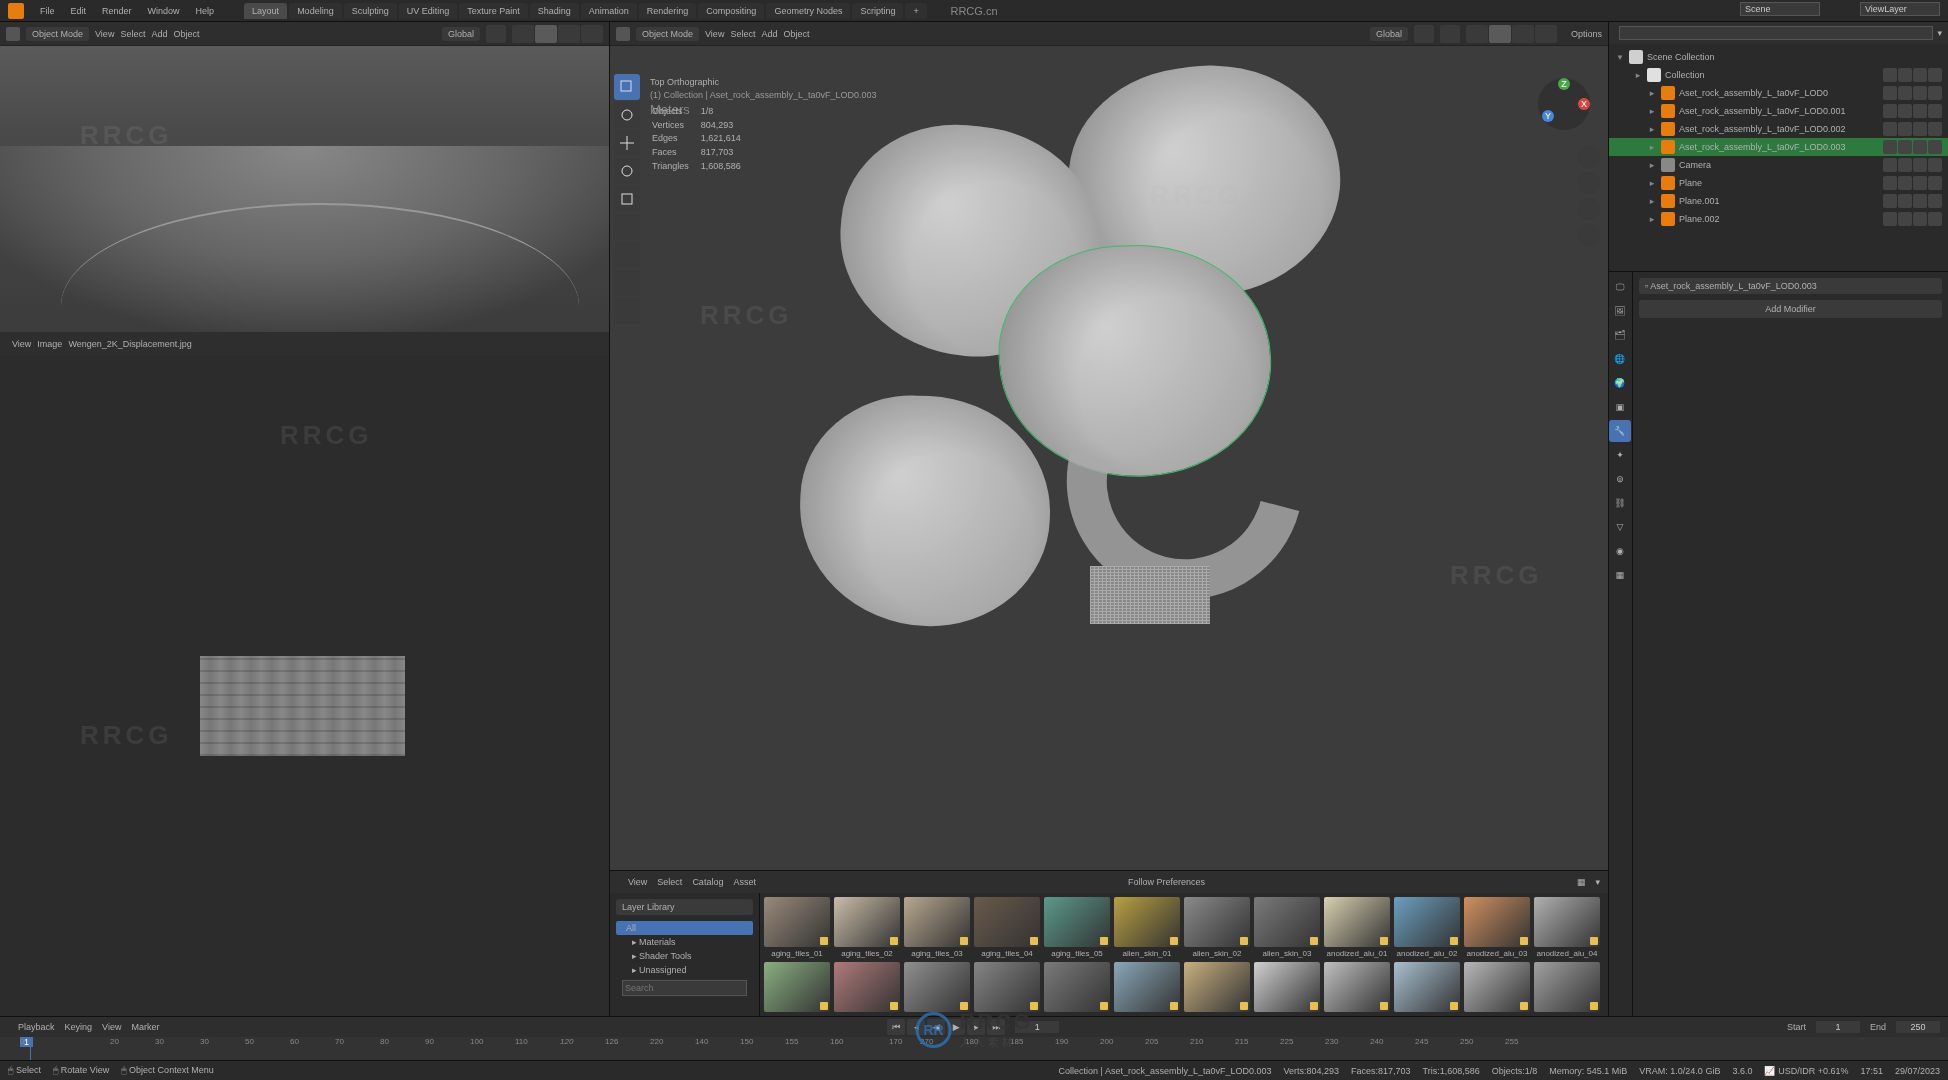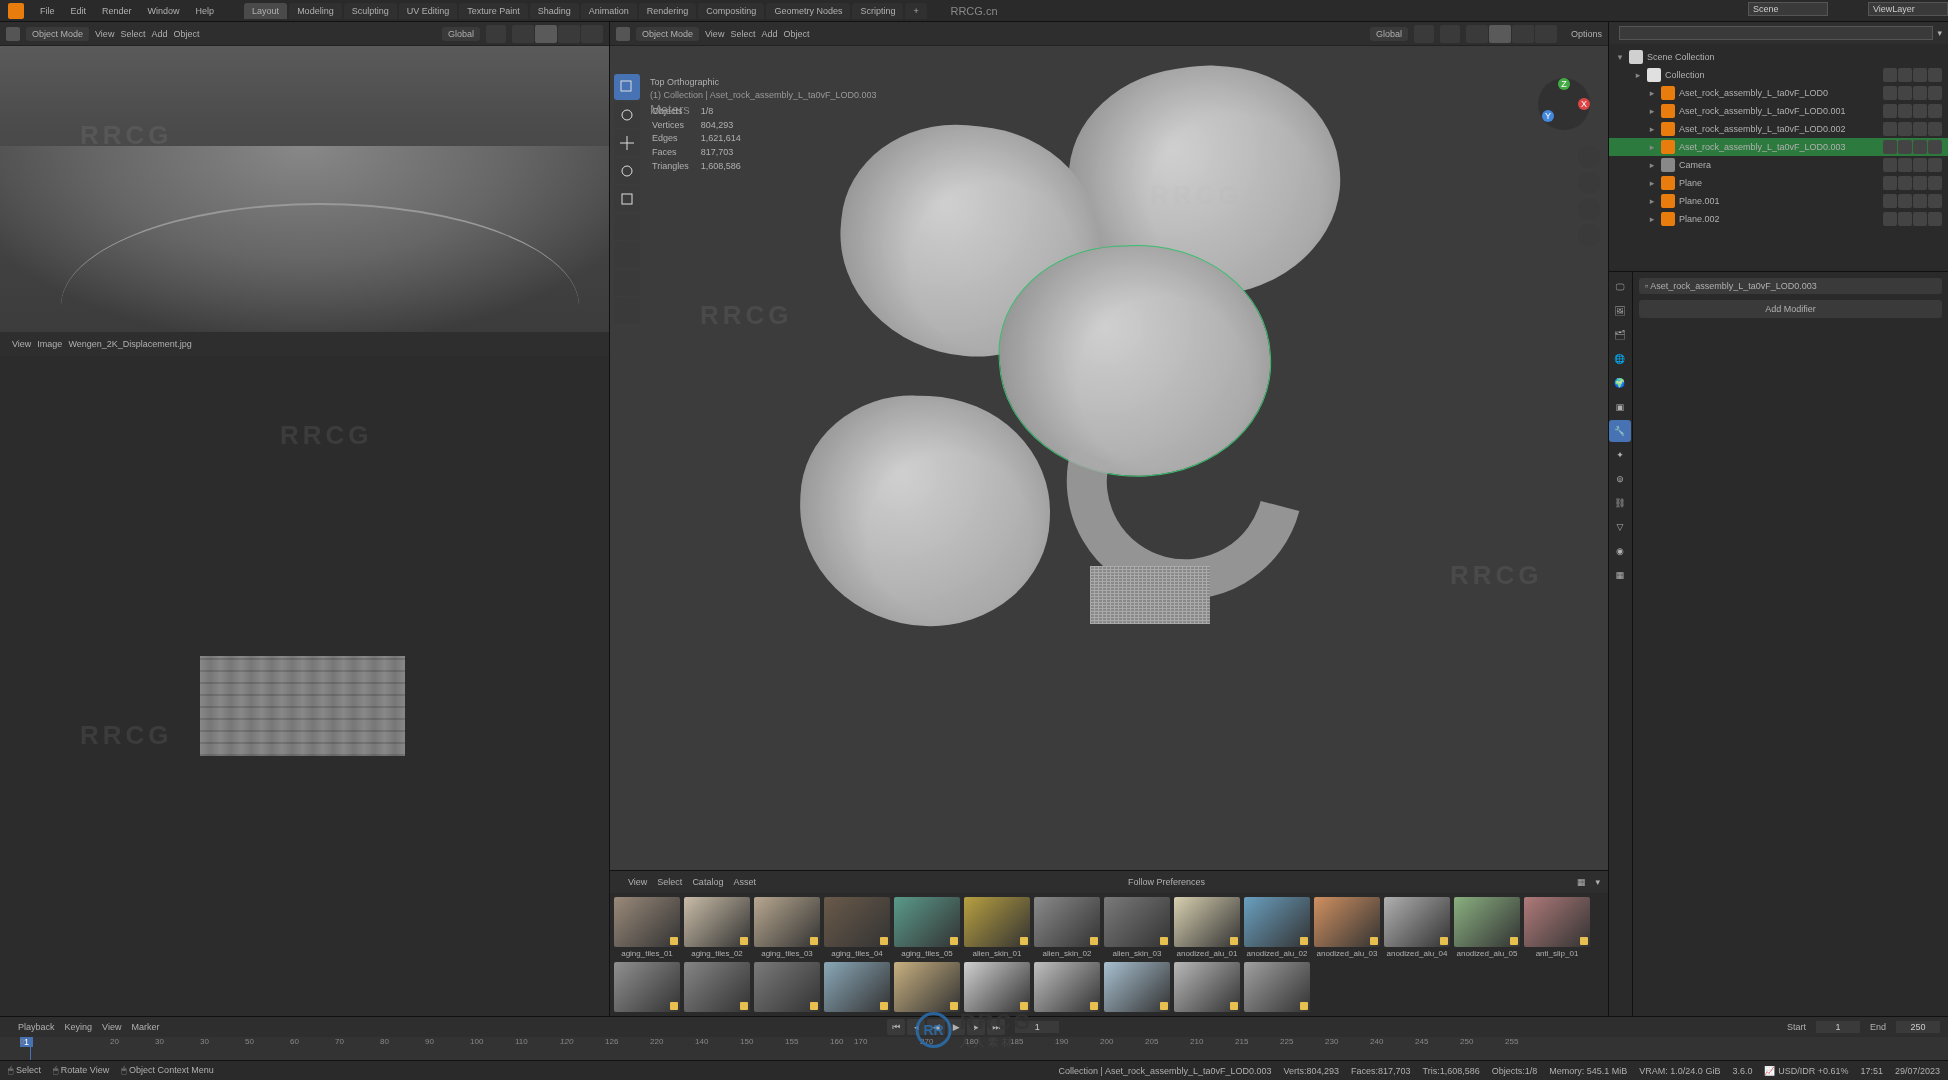--- a/index.html
+++ b/index.html
@@ -3,21 +3,21 @@
 <meta charset="utf-8">
 <style>
 *{margin:0;padding:0;box-sizing:border-box;font-family:Arial,sans-serif;font-size:9px;color:#b0b0b0;user-select:none}
 body{background:#1e1e1e;width:1948px;height:1080px;overflow:hidden;position:relative}
 .top-menu{height:22px;background:#2a2a2a;display:flex;align-items:center;padding:0 8px;gap:4px;border-bottom:1px solid #111}
 .top-menu .logo{width:16px;height:16px;background:#e87d0d;border-radius:2px;margin-right:6px}
 .top-menu span{padding:2px 6px;cursor:pointer}
 .workspace-tabs{display:flex;margin-left:20px;gap:2px}
 .workspace-tabs span{padding:3px 8px;background:#303030;border-radius:3px 3px 0 0}
 .workspace-tabs span.active{background:#4a4a4a}
-.scene-row{position:absolute;right:0;top:2px;display:flex;gap:14px;align-items:center}
+.scene-row{position:absolute;right:8px;top:2px;display:flex;gap:14px;align-items:center}
 .scene-row input{background:#3a3a3a;border:1px solid #555;color:#ccc;padding:1px 4px;width:80px;font-size:9px}
 .main{position:absolute;top:22px;left:0;right:0;bottom:40px;display:flex}
 .left-col{width:610px;display:flex;flex-direction:column;border-right:1px solid #111}
 .viewport{position:relative;background:#3c3c3c;overflow:hidden}
 .vp-header{height:24px;background:#2e2e2e;display:flex;align-items:center;padding:0 6px;gap:6px;border-bottom:1px solid #222}
 .vp-header .mode{background:#3a3a3a;padding:2px 6px;border-radius:3px;display:flex;align-items:center;gap:4px}
 .vp-header .icon{width:14px;height:14px;background:#555;border-radius:2px}
 .vp-header .spacer{flex:1}
 .vp-header .btn{width:20px;height:18px;background:#3a3a3a;border-radius:2px}
 .vp-header .shading{display:flex;gap:1px}
@@ -468,20 +468,28 @@
     <span>Select</span>
     <span>Catalog</span>
     <span>Asset</span>
     <span style="flex:1"></span>
     <span>Follow Preferences</span>
     <span style="flex:1"></span>
     <span class="btn">▦</span>
     <span class="btn">▾</span>
   </div>
   <div class="ab-body">
+    <div class="ab-side">
+      <div class="libsel">Layer Library</div>
+      <div class="cat all">All</div>
+      <div class="cat">▸ <span>Materials</span></div>
+      <div class="cat">▸ <span>Shader Tools</span></div>
+      <div class="cat">▸ <span>Unassigned</span></div>
+      <div class="ab-search"><input placeholder="Search" style=""></div>
+    </div>
     <div class="ab-grid" id="asset-grid">
         <div class="asset">
           <div class="thumb" style="background:linear-gradient(135deg,#9a8a7a,#333)"></div>
           <div class="name">aging_tiles_01</div>
         </div>
         <div class="asset">
           <div class="thumb" style="background:linear-gradient(135deg,#cabda8,#333)"></div>
           <div class="name">aging_tiles_02</div>
         </div>
         <div class="asset">
@@ -615,21 +623,21 @@
       <span class="tick" style="left: 425px;">90</span>
       <span class="tick" style="left: 470px;">100</span>
       <span class="tick" style="left: 515px;">110</span>
       <span class="tick" style="left: 560px; font-style: italic;">120</span>
       <span class="tick" style="left: 605px;">126</span>
       <span class="tick" style="left: 650px;">220</span>
       <span class="tick" style="left: 695px;">140</span>
       <span class="tick" style="left: 740px;">150</span>
       <span class="tick" style="left: 785px;">155</span>
       <span class="tick" style="left: 830px;">160</span>
-      <span class="tick" style="left: 854px;">170</span>
+      <span class="tick" style="left: 889px;">170</span>
       <span class="tick" style="left: 920px;">270</span>
       <span class="tick" style="left: 965px;">180</span>
       <span class="tick" style="left: 1010px;">185</span>
       <span class="tick" style="left: 1055px;">190</span>
       <span class="tick" style="left: 1100px;">200</span>
       <span class="tick" style="left: 1145px;">205</span>
       <span class="tick" style="left: 1190px;">210</span>
       <span class="tick" style="left: 1235px;">215</span>
       <span class="tick" style="left: 1280px;">225</span>
       <span class="tick" style="left: 1325px;">230</span>

